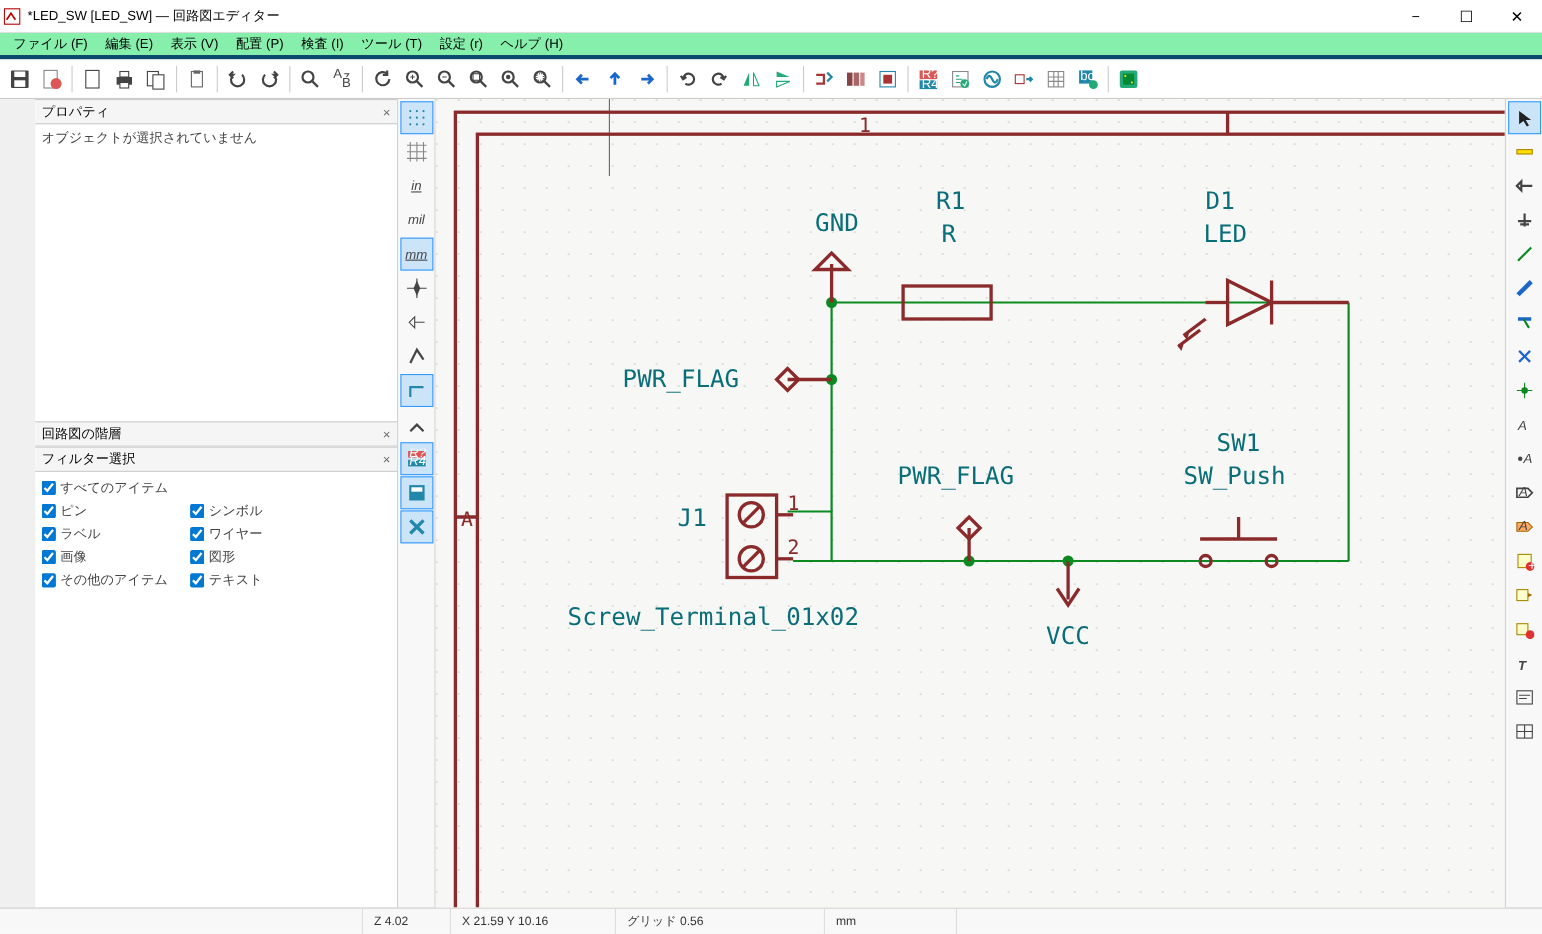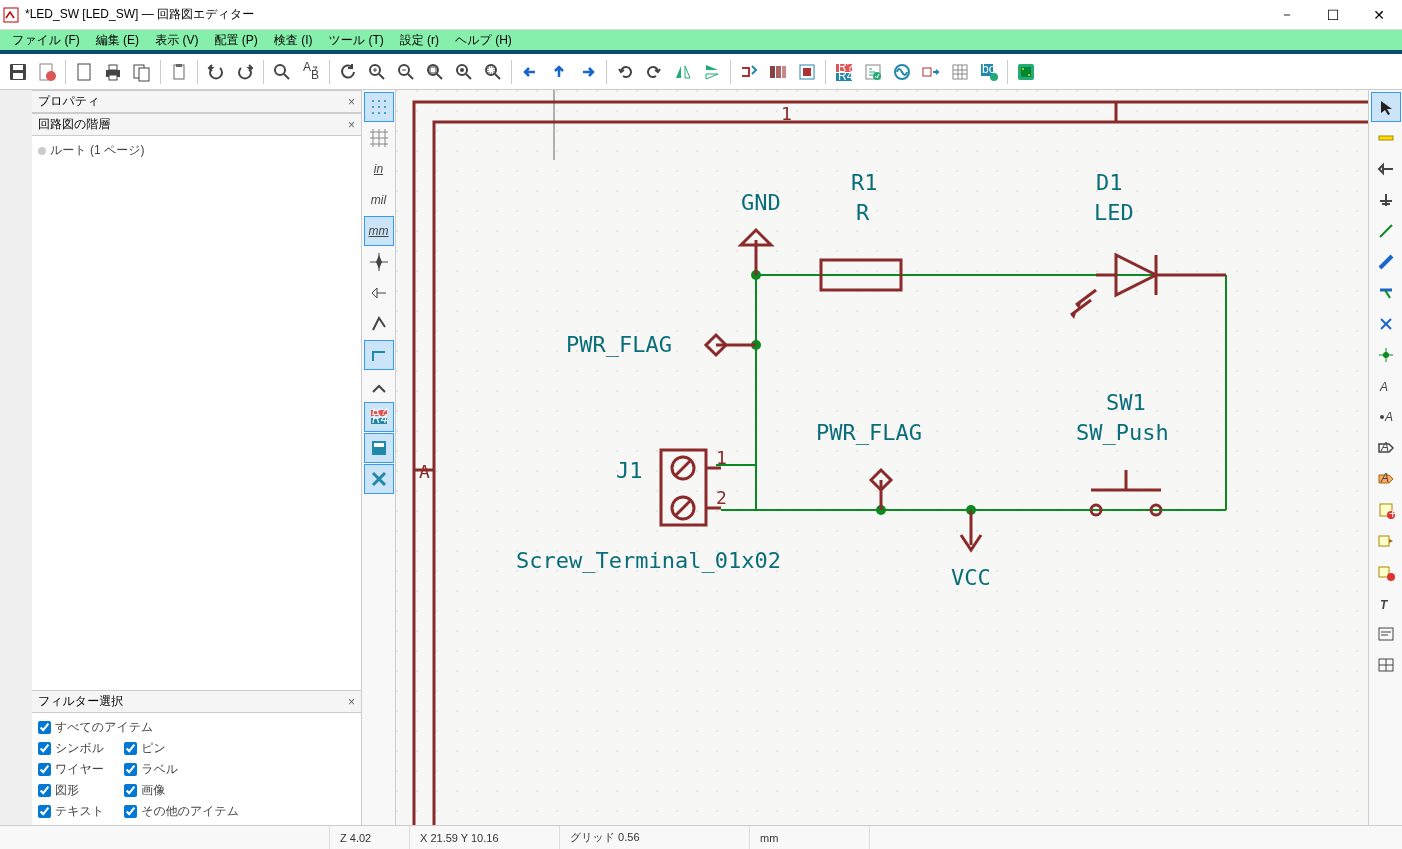--- a/index.html
+++ b/index.html
@@ -307,76 +307,73 @@
     </div>
 </div>
 
 <div class="mainrow">
 
   <div class="leftcol">
     <div class="panelhdr">
       <span>プロパティ</span>
       <span class="x">×</span>
     </div>
+    <div class="panelbody" style="height:270px;flex:0 0 auto;">
+      <span>オブジェクトが選択されていません</span>
+    </div>
 
     <div class="panelhdr">
       <span>回路図の階層</span>
       <span class="x">×</span>
-    </div>
-    <div class="panelbody">
-      <div class="chkitem">
-        <span style="width:8px;height:8px;border-radius:50%;background:#ccc;display:inline-block"></span>
-        <span>ルート (1 ページ)</span>
-      </div>
     </div>
 
     <div class="panelhdr">
       <span>フィルター選択</span>
       <span class="x">×</span>
     </div>
     <div class="panelbody small" style="height:112px">
       <label class="chkitem">
           <input type="checkbox" checked="" style="">
           <span>すべてのアイテム</span>
         </label>
       <div class="chkcols">
         <div class="chkcol">
           <label class="chkitem">
               <input type="checkbox" checked="" style="">
-              <span>シンボル</span>
-            </label>
-          <label class="chkitem">
-              <input type="checkbox" checked="" style="">
-              <span>ワイヤー</span>
-            </label>
-          <label class="chkitem">
-              <input type="checkbox" checked="" style="">
-              <span>図形</span>
-            </label>
-          <label class="chkitem">
-              <input type="checkbox" checked="" style="">
-              <span>テキスト</span>
+              <span>ピン</span>
+            </label>
+          <label class="chkitem">
+              <input type="checkbox" checked="" style="">
+              <span>ラベル</span>
+            </label>
+          <label class="chkitem">
+              <input type="checkbox" checked="" style="">
+              <span>画像</span>
+            </label>
+          <label class="chkitem">
+              <input type="checkbox" checked="" style="">
+              <span>その他のアイテム</span>
             </label>
         </div>
         <div class="chkcol">
           <label class="chkitem">
               <input type="checkbox" checked="" style="">
-              <span>ピン</span>
-            </label>
-          <label class="chkitem">
-              <input type="checkbox" checked="" style="">
-              <span>ラベル</span>
-            </label>
-          <label class="chkitem">
-              <input type="checkbox" checked="" style="">
-              <span>画像</span>
-            </label>
-          <label class="chkitem">
-              <input type="checkbox" checked="" style="">
-              <span>その他のアイテム</span>
+              <span>シンボル</span>
+            </label>
+          <label class="chkitem">
+              <input type="checkbox" checked="" style="">
+              <span>ワイヤー</span>
+            </label>
+          <label class="chkitem">
+              <input type="checkbox" checked="" style="">
+              <span>図形</span>
+            </label>
+          <label class="chkitem">
+              <input type="checkbox" checked="" style="">
+              <span>テキスト</span>
             </label>
         </div>
       </div>
     </div>
   </div>
 
   <div class="vtoolbar">
     <div class="vbtn sel">
         <svg width="18" height="18">
           <g fill="#28a">

